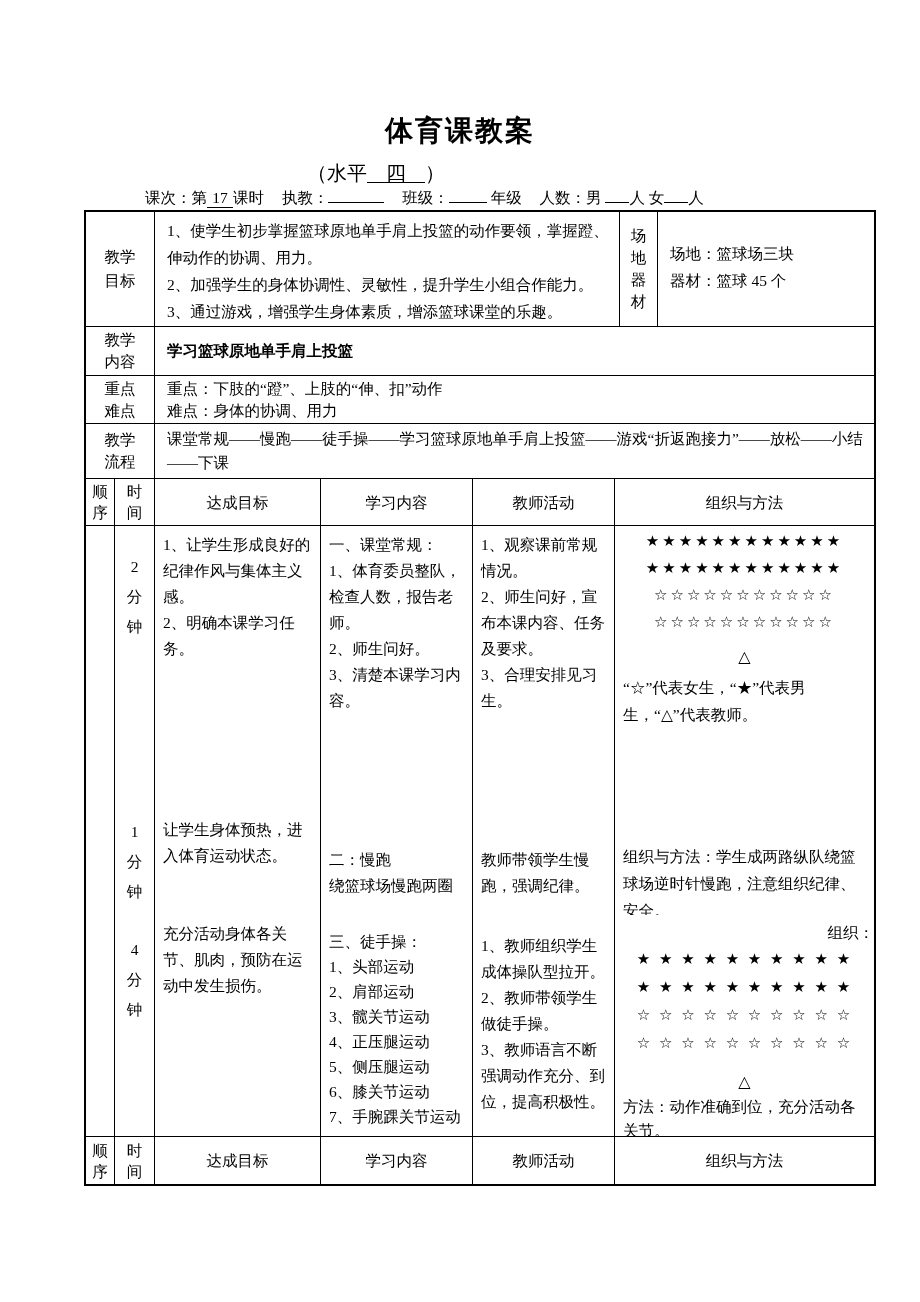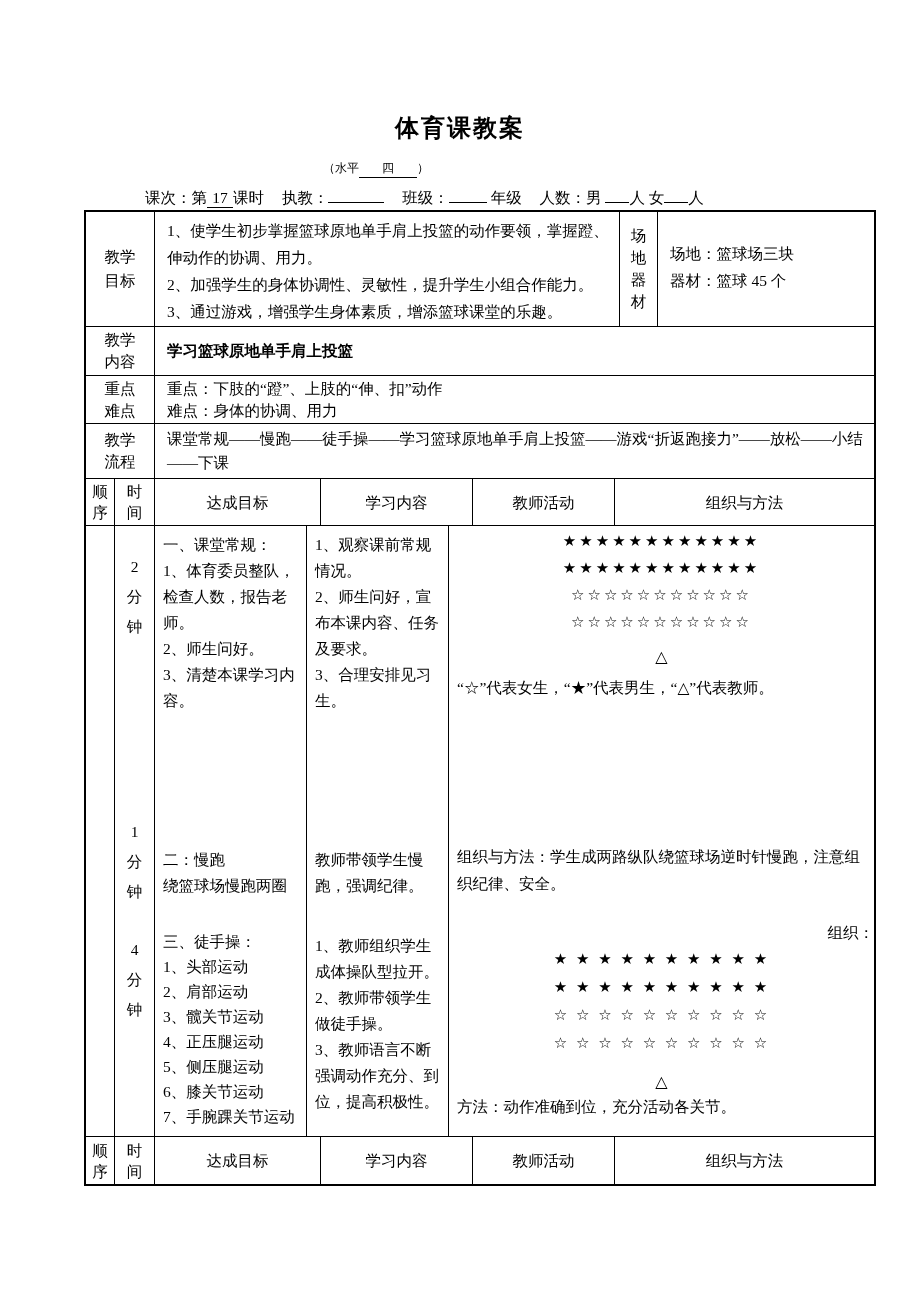--- a/index.html
+++ b/index.html
@@ -4,25 +4,25 @@
 <style>
   html,body{margin:0;padding:0;background:#ffffff;}
   body{
     width:920px;height:1302px;position:relative;
     font-family:"Liberation Serif","DejaVu Serif",serif;
     color:#000;
   }
   .page{position:absolute;inset:0;background:#fff;}
   .doc-title{
     position:absolute;top:112px;left:0;width:920px;
-    text-align:center;font-size:24px;font-weight:bold;letter-spacing:2px;
+    text-align:center;font-size:28px;font-weight:bold;letter-spacing:2px;
   }
   .doc-subtitle{
     position:absolute;top:160px;left:0;width:752px;
-    text-align:center;font-size:12px;
+    text-align:center;font-size:20px;
   }
   .u-val{display:inline-block;min-width:58px;text-align:center;border-bottom:1px solid #000;line-height:17px;}
   .info-line{
     position:absolute;top:188px;left:145px;width:720px;
     font-size:15.5px;white-space:nowrap;
   }
   .info-line .grp{margin-right:14px;}
   .u-num{display:inline-block;min-width:26px;text-align:center;border-bottom:1px solid #000;}
   .u-blank{display:inline-block;border-bottom:1px solid #000;height:14px;vertical-align:baseline;}
   .w56{width:56px;} .w38{width:38px;} .w24{width:24px;}
@@ -175,20 +175,26 @@
 分
 钟</div>
         <div class="sec sec-b time-txt t-b pre">1
 分
 钟</div>
         <div class="sec sec-c time-txt t-c pre">4
 分
 钟</div>
       </div>
 
+      <div class="c c-goal6">
+        <div class="sec sec-a cell-txt pre">1、让学生形成良好的纪律作风与集体主义感。
+2、明确本课学习任务。</div>
+        <div class="sec sec-b cell-txt pre">让学生身体预热，进入体育运动状态。</div>
+        <div class="sec sec-c cell-txt pre">充分活动身体各关节、肌肉，预防在运动中发生损伤。</div>
+      </div>
 
       <div class="c c-cont6">
         <div class="sec sec-a cell-txt pre">一、课堂常规：
 1、体育委员整队，检查人数，报告老师。
 2、师生问好。
 3、清楚本课学习内容。</div>
         <div class="sec sec-b cell-txt pad-b pre">二：慢跑
 绕篮球场慢跑两圈</div>
         <div class="sec sec-c cell-txt pad-c8 pre">三、徒手操：
 1、头部运动

